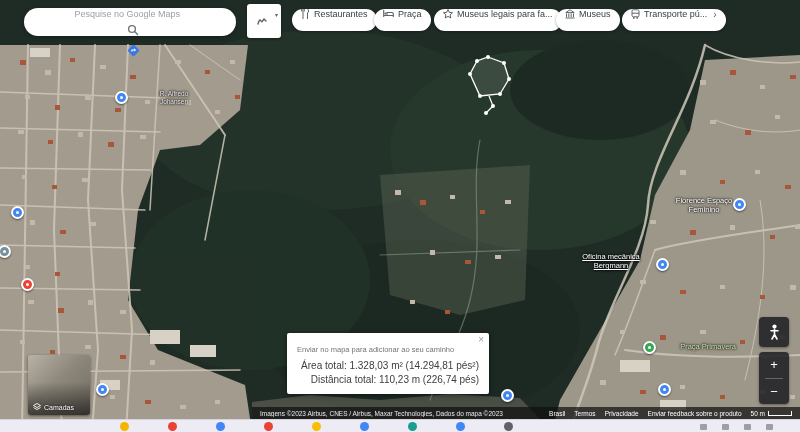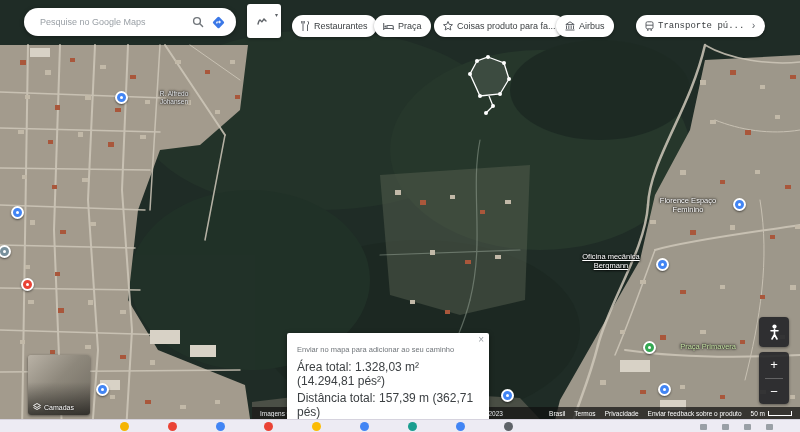--- a/index.html
+++ b/index.html
@@ -3,36 +3,36 @@
 <meta charset="utf-8">
 <style>
   html,body{margin:0;padding:0;background:#000;}
   .viewport{position:relative;width:800px;height:432px;overflow:hidden;
     font-family:"Liberation Sans",sans-serif;background:#1f2c26;}
   .map-svg{position:absolute;left:0;top:0;z-index:0;}
 
   
   .search-pill{position:absolute;left:24px;top:8px;width:212px;height:28px;background:#fff;
     border-radius:14px;box-shadow:0 1px 4px rgba(0,0,0,.35);display:flex;align-items:center;
-    padding:0 8px 0 14px;box-sizing:border-box;z-index:5;}
+    padding:0 8px 0 14px;box-sizing:border-box;z-index:5;flex-direction:column;}
   .search-pill input{border:none;outline:none;flex:1;font-size:9px;color:#202124;
     font-family:"Liberation Sans",sans-serif;background:transparent;min-width:0;}
   .search-pill input::placeholder{color:#9aa0a6;}
   .icon-btn{display:flex;align-items:center;justify-content:center;width:20px;height:20px;
     cursor:pointer;flex:0 0 auto;}
 
   .toolbox{position:absolute;left:247px;top:4px;width:34px;height:34px;background:#fff;
     border-radius:3px;box-shadow:0 1px 3px rgba(0,0,0,.35);z-index:5;display:flex;
     align-items:center;justify-content:center;}
   .toolbox .caret{position:absolute;right:3px;top:8px;font-size:6px;color:#5f6368;line-height:1;}
 
   
   .chip{position:absolute;top:9px;height:22px;background:#fff;border-radius:11px;
-    box-shadow:0 1px 3px rgba(0,0,0,.35);display:flex;align-items:center;gap:4px;
-    padding:0 9px;font-size:9px;color:#3c4043;white-space:nowrap;z-index:5;cursor:pointer;margin-top:6px;}
+    box-shadow:0 1px 3px rgba(0,0,0,.35);display:flex;gap:4px;
+    padding:0 9px;font-size:9px;color:#3c4043;white-space:nowrap;z-index:5;cursor:pointer;}
   .chip svg{flex:0 0 auto;}
   .chip .chev{color:#5f6368;font-size:10px;margin-left:2px;}
 
   
   .map-label{position:absolute;z-index:2;color:#fff;text-shadow:0 0 2px #000,0 0 3px #000;
     font-size:7.5px;line-height:1.25;text-align:center;}
   .map-label.small{font-size:6.5px;color:#e8eaed;}
   .map-label.park{color:#c6e3a4;text-align:left;}
 
   
@@ -42,21 +42,21 @@
     border-radius:50%;background:#fff;}
   .m-blue{background:#4285f4;} .m-red{background:#ea4335;}
   .m-green{background:#34a853;} .m-gray{background:#78909c;}
 
   
   .measure-card{position:absolute;left:287px;top:333px;width:202px;background:#fff;
     border-radius:2px;box-shadow:0 1px 5px rgba(0,0,0,.45);z-index:6;
     padding:7px 10px 9px 10px;box-sizing:border-box;}
   .measure-card .title{font-size:9px;color:#202124;}
   .measure-card .hint{font-size:7.5px;color:#70757a;margin-top:5px;}
-  .measure-card .line{font-size:12px;color:#3c4043;margin-top:6px;}
+  .measure-card .line{font-size:10px;color:#3c4043;margin-top:6px;text-align:right;}
   .measure-card .line + .line{margin-top:3px;}
   .measure-card .close{position:absolute;right:5px;top:2px;font-size:10px;color:#9aa0a6;
     cursor:pointer;line-height:1;}
 
   
   .ctrl{position:absolute;background:rgba(32,33,36,.88);border-radius:4px;z-index:5;
     box-shadow:0 1px 3px rgba(0,0,0,.4);}
   .pegman-btn{left:759px;top:317px;width:30px;height:30px;display:flex;align-items:center;
     justify-content:center;cursor:pointer;}
   .zoom-ctrl{left:759px;top:352px;width:30px;height:52px;display:flex;flex-direction:column;}
@@ -250,21 +250,21 @@
           <circle cx="500" cy="94" r="2"></circle>
         <circle cx="480" cy="96" r="2"></circle>
           <circle cx="470" cy="74" r="2"></circle>
         <circle cx="477" cy="61" r="2"></circle>
           <circle cx="493" cy="106" r="2"></circle>
         <circle cx="486" cy="113" r="2"></circle>
       </g>
     </g>
   </svg>
 
-  <div class="map-label" style="left:648px;top:196px;width:80px;">Florence Espaço Feminino</div>
+  <div class="map-label" style="left:648px;top:196px;width:80px;padding-left:16px;">Florence Espaço Feminino</div>
   <div class="map-label" style="left:572px;top:252px;width:78px;text-decoration:underline;">Oficina mecânica Bergmann</div>
   <div class="map-label small" style="left:148px;top:90px;width:52px;">R. Alfredo Johansen</div>
   <div class="map-label park" style="left:664px;top:342px;width:72px;text-align:right;">Praça Primavera</div>
 
   <div class="marker m-blue" style="left:115px;top:91px;"></div>
   <div class="marker m-blue" style="left:11px;top:206px;"></div>
   <div class="marker m-gray" style="left:-2px;top:245px;"></div>
   <div class="marker m-red" style="left:21px;top:278px;"></div>
   <div class="marker m-blue" style="left:733px;top:198px;"></div>
   <div class="marker m-blue" style="left:656px;top:258px;"></div>
@@ -307,44 +307,44 @@
     <svg width="11" height="9" viewBox="0 0 11 9">
       <path d="M0.7,1 V8 M0.7,6.5 H10.3 M10.3,8 V4.5 Q10.3,3.5 9,3.5 H4 V6" stroke="#5f6368" stroke-width="1.1" fill="none"></path>
       <circle cx="2.4" cy="4.6" r="1" fill="#5f6368"></circle>
     </svg>
     <span>Praça</span>
   </div>
   <div class="chip" style="left:434px;">
     <svg width="10" height="10" viewBox="0 0 10 10">
       <polygon points="5,0.5 6.3,3.4 9.5,3.7 7.1,5.8 7.8,9 5,7.3 2.2,9 2.9,5.8 0.5,3.7 3.7,3.4" fill="none" stroke="#5f6368" stroke-width="1"></polygon>
     </svg>
-    <span>Coisas produto para fa...</span>
+    <span>Museus legais para fa...</span>
   </div>
   <div class="chip" style="left:556px;">
     <svg width="10" height="10" viewBox="0 0 10 10">
       <path d="M0.8,3.6 L5,0.8 L9.2,3.6 Z M1.5,4.5 V8 M3.8,4.5 V8 M6.2,4.5 V8 M8.5,4.5 V8 M0.5,9 H9.5" stroke="#5f6368" stroke-width="1" fill="none"></path>
     </svg>
-    <span>Airbus</span>
-  </div>
-  <div class="chip" style="left:636px;font-family:Liberation Mono, monospace;">
+    <span>Museus</span>
+  </div>
+  <div class="chip" style="left:622px;">
     <svg width="9" height="10" viewBox="0 0 9 10">
       <rect x="1" y="0.8" width="7" height="7" rx="1.4" fill="none" stroke="#5f6368" stroke-width="1"></rect>
       <line x1="1" y1="4.2" x2="8" y2="4.2" stroke="#5f6368" stroke-width="1"></line>
       <circle cx="2.8" cy="8.9" r="0.9" fill="#5f6368"></circle>
         <circle cx="6.2" cy="8.9" r="0.9" fill="#5f6368"></circle>
     </svg>
     <span>Transporte pú...</span>
     <span class="chev">›</span>
   </div>
 
   <div class="measure-card">
     <span class="close">×</span>
     <div class="hint">Enviar no mapa para adicionar ao seu caminho</div>
     <div class="line">Área total: 1.328,03 m² (14.294,81 pés²)</div>
-    <div class="line">Distância total: 157,39 m (362,71 pés)</div>
+    <div class="line">Distância total: 110,23 m (226,74 pés)</div>
   </div>
 
   <div class="ctrl pegman-btn">
     <svg width="11" height="16" viewBox="0 0 11 16">
       <circle cx="5.5" cy="2.6" r="2.1" fill="#fff"></circle>
       <path d="M5.5,5.2 L5.5,10.5 M2,6.8 L9,6.8 M5.5,10.5 L3,15 M5.5,10.5 L8,15" stroke="#fff" stroke-width="1.6" stroke-linecap="round" fill="none"></path>
     </svg>
   </div>
   <div class="ctrl zoom-ctrl">
     <div class="zoom-btn">+</div>

